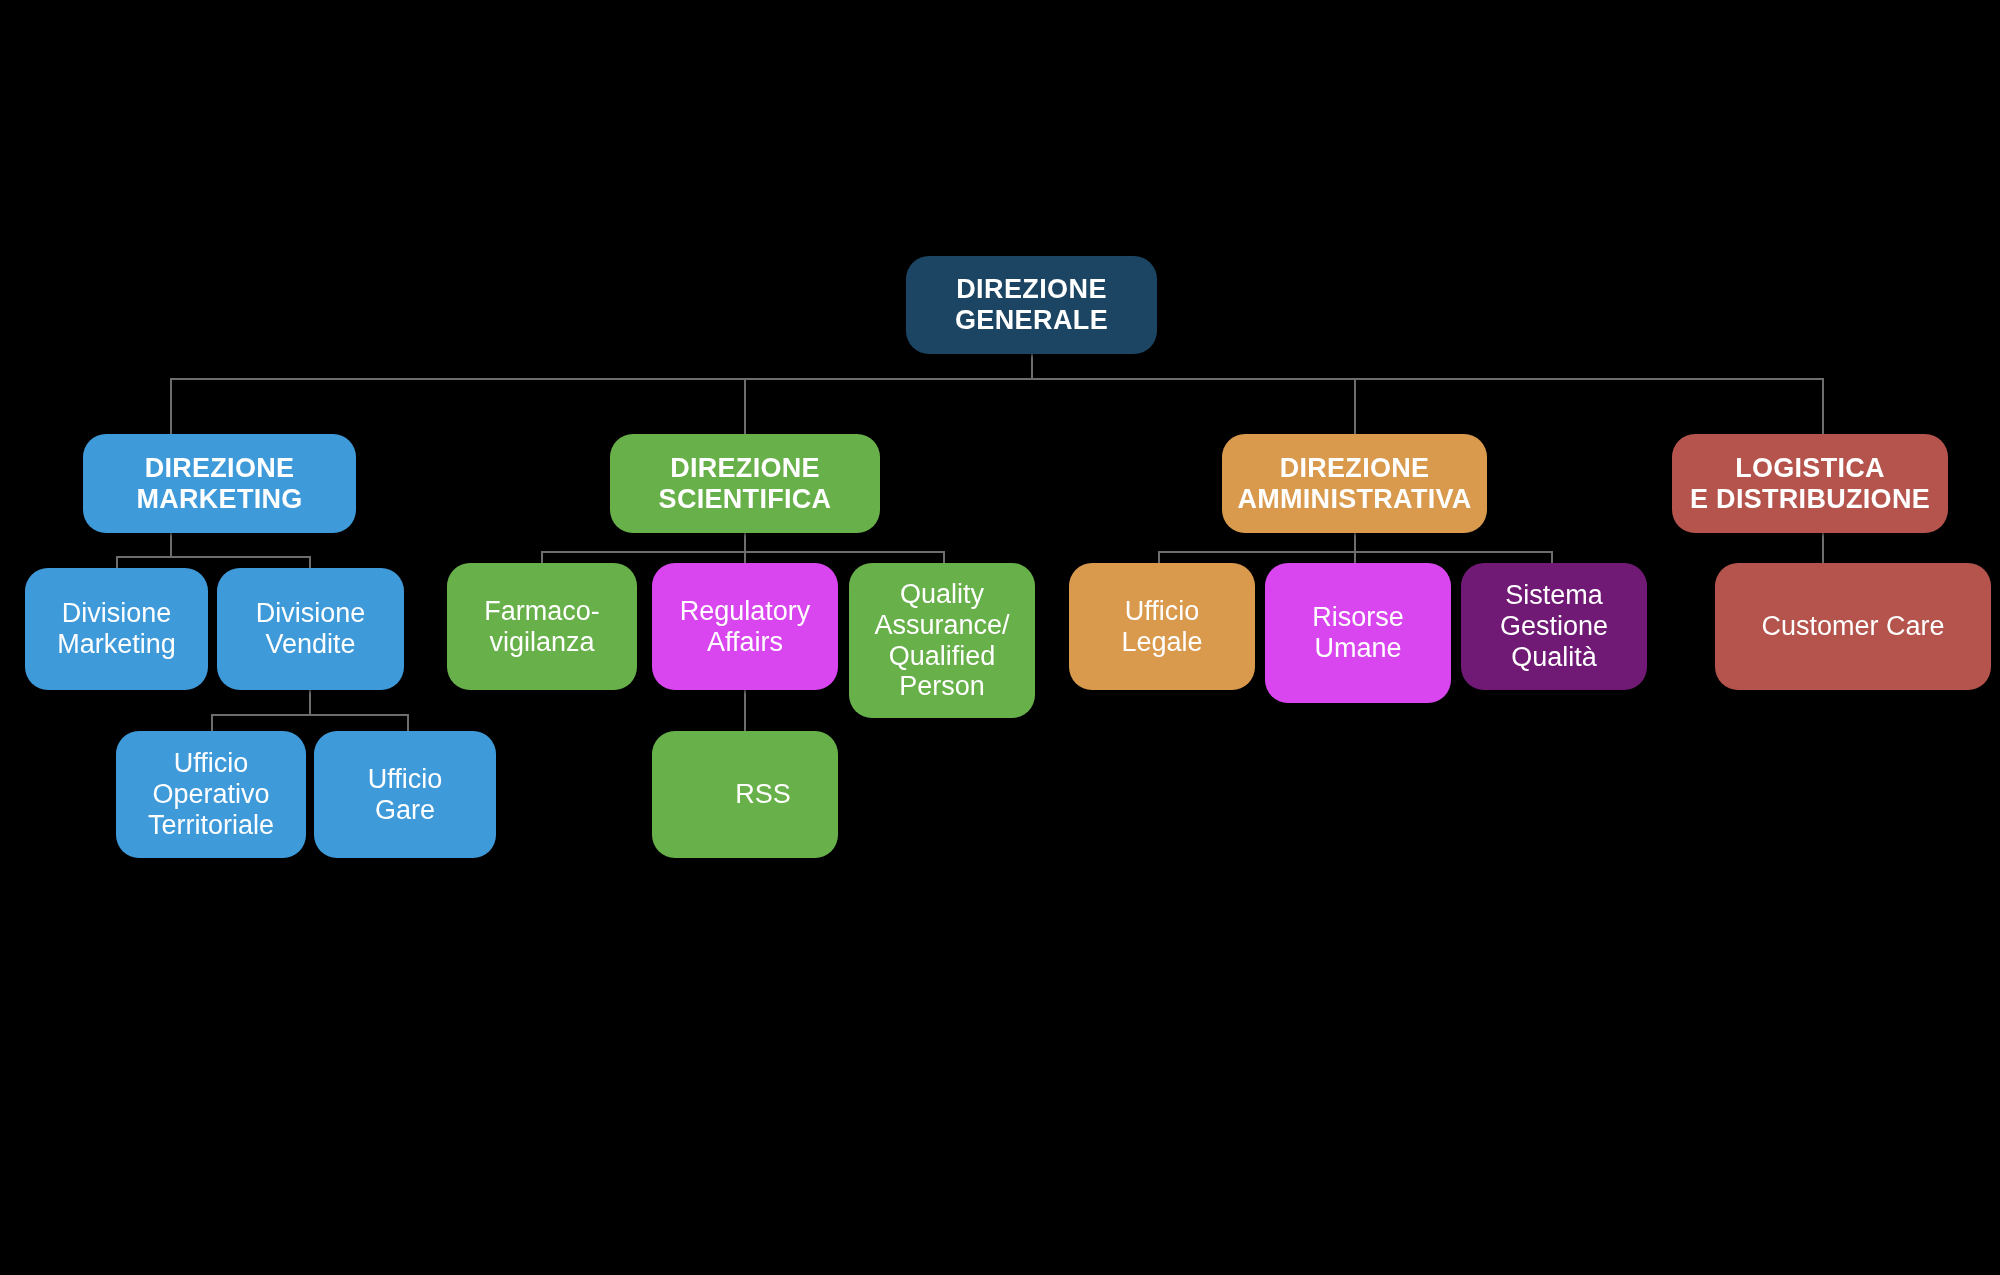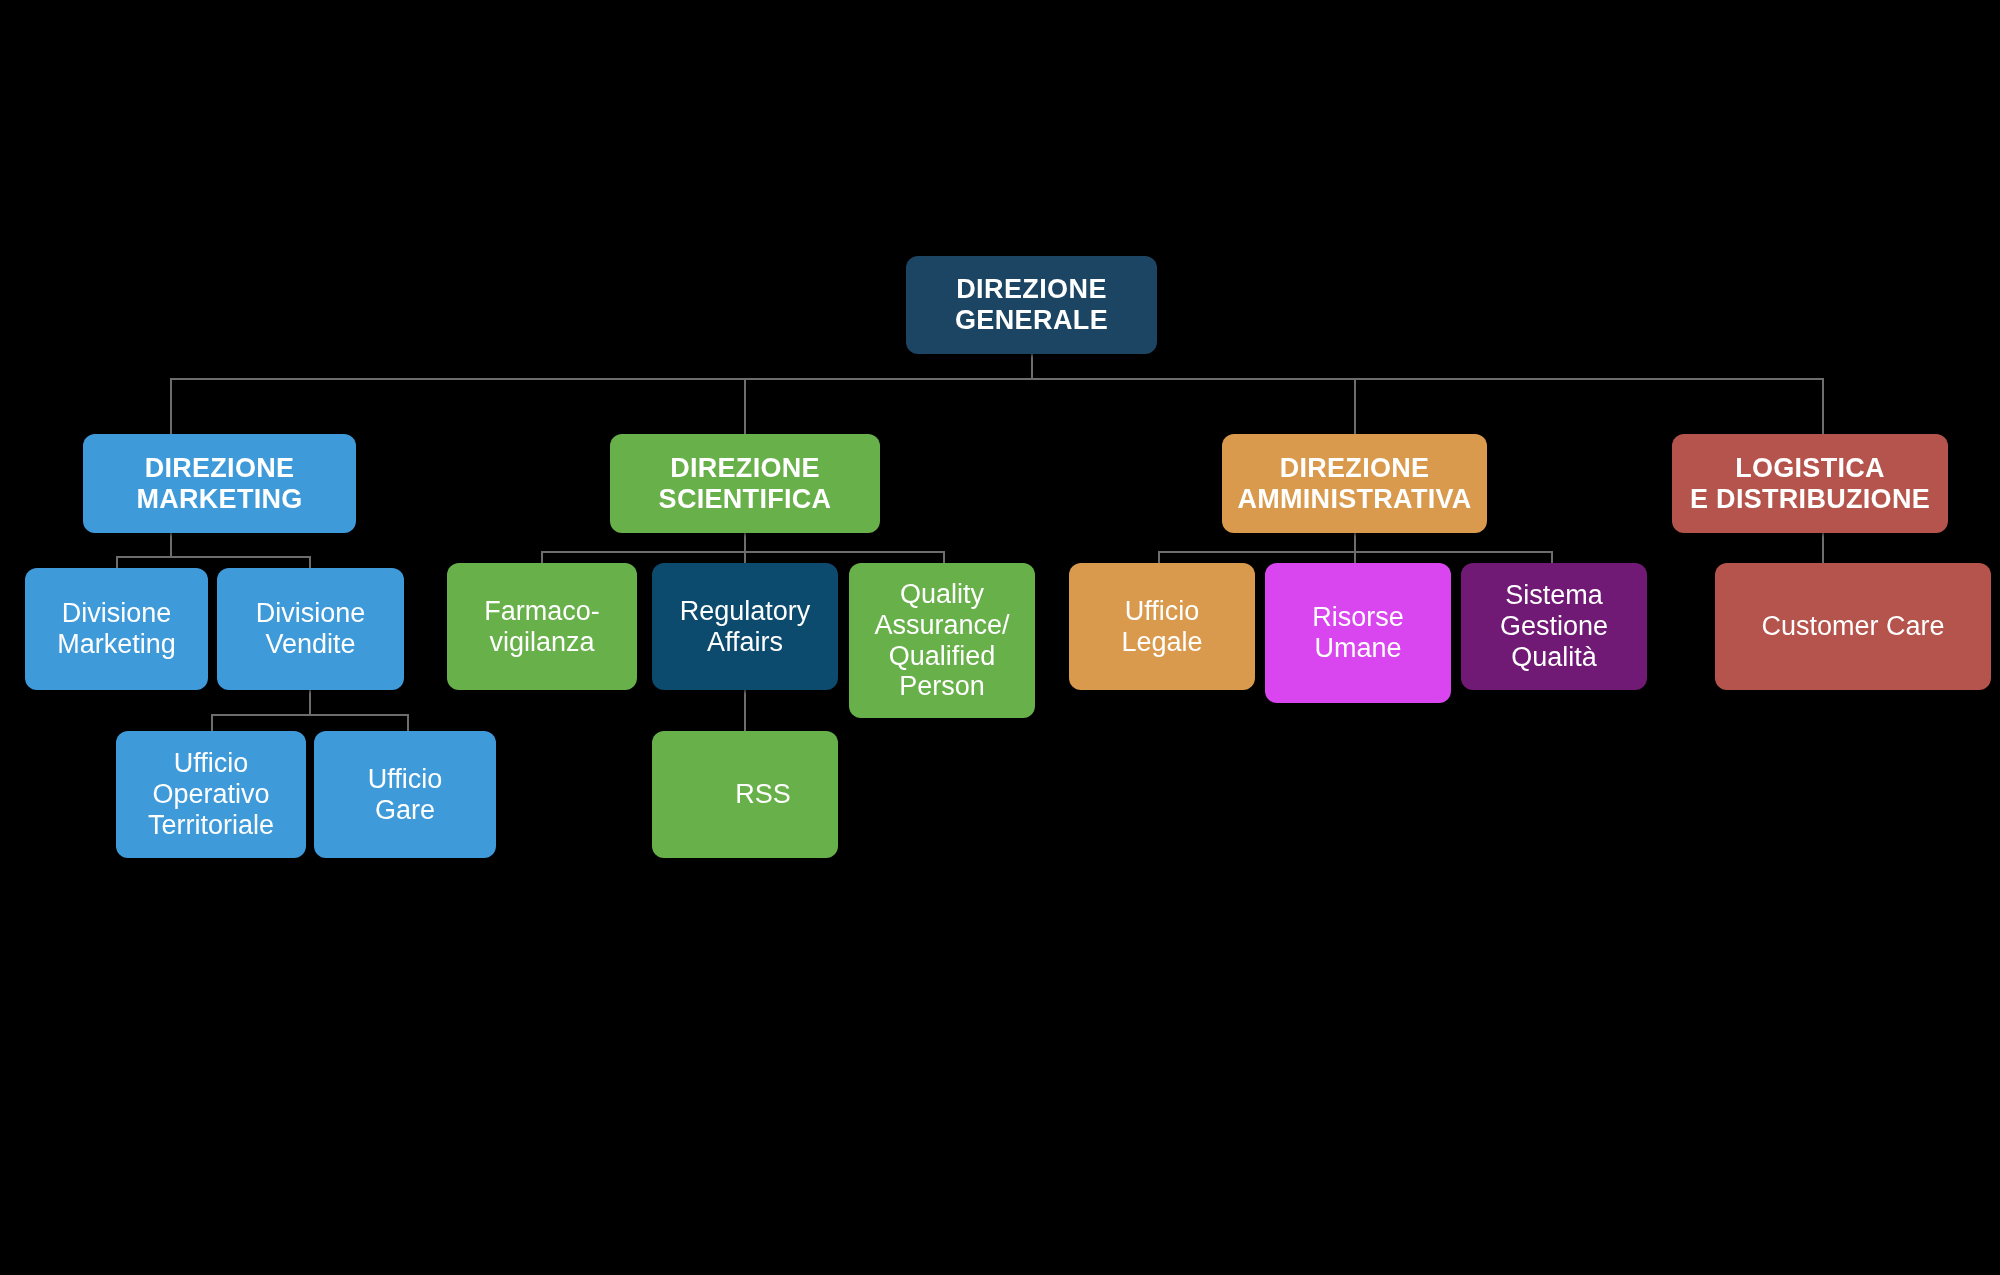--- a/index.html
+++ b/index.html
@@ -12,21 +12,21 @@
     position: relative;
     width: 2000px;
     height: 1275px;
     background: #000000;
     font-family: "Liberation Sans", "DejaVu Sans", sans-serif;
     overflow: hidden;
   }
   .node {
     position: absolute;
     box-sizing: border-box;
-    border-radius: 12px;
+    border-radius: 23px;
     display: flex;
     align-items: center;
     justify-content: center;
     text-align: center;
     color: #ffffff;
     line-height: 1.14;
     padding: 4px 8px;
     z-index: 3;
     box-shadow: 0 2px 3px rgba(0,0,0,0.55);
   }
@@ -131,21 +131,21 @@
   <div class="node lvl4" style="left:314px; top:731px; width:182px; height:127px; background:#3f9ada;">
     <span class="label">Ufficio
 Gare</span>
   </div>
 
   <div class="node lvl3" style="left:447px; top:563px; width:190px; height:127px; background:#68b04a;">
     <span class="label">Farmaco-
 vigilanza</span>
   </div>
 
-  <div class="node lvl3" style="left:652px; top:563px; width:186px; height:127px; background:#0c4a6e;">
+  <div class="node lvl3" style="left:652px; top:563px; width:186px; height:127px; background:#d946ef;">
     <span class="label">Regulatory
 Affairs</span>
   </div>
 
   <div class="node lvl3" style="left:849px; top:563px; width:186px; height:155px; background:#68b04a;">
     <span class="label">Quality
 Assurance/
 Qualified
 Person</span>
   </div>

